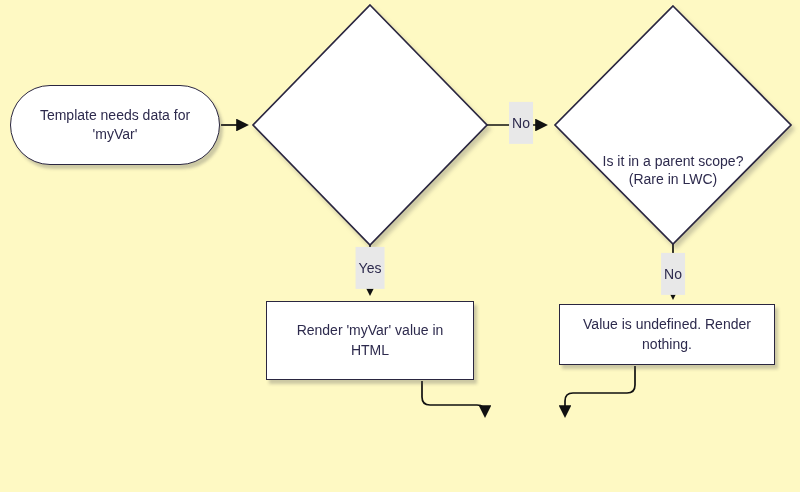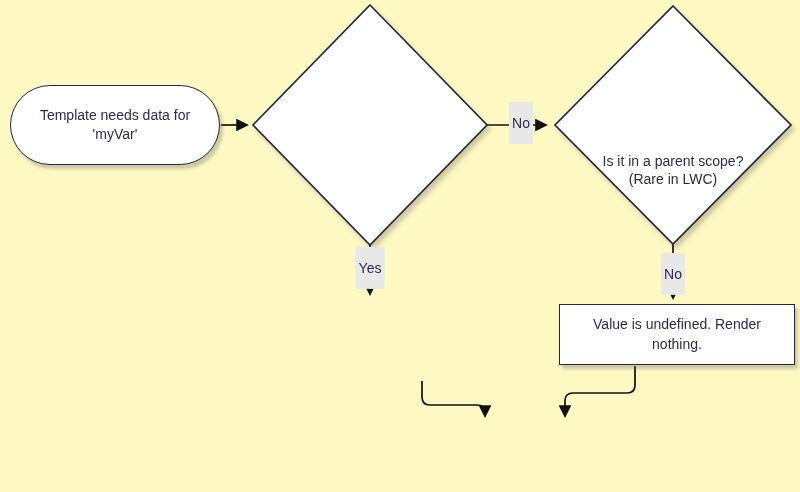--- a/index.html
+++ b/index.html
@@ -34,21 +34,21 @@
     display: flex;
     align-items: center;
     justify-content: center;
     text-align: center;
     white-space: pre-line;
     box-shadow: 3px 4px 3px rgba(90,90,90,0.30);
   }
   .stadium { border-radius: 999px; }
   .node-start   { left: 10px;  top: 85px;  width: 210px; height: 80px; }
   .node-render  { left: 266px; top: 301px; width: 208px; height: 79px; }
-  .node-nothing { left: 559px; top: 304px; width: 236px; height: 61px; }
+  .node-nothing { left: 559px; top: 304px; width: 216px; height: 61px; }
   .node-ui      { left: 453px; top: 423px; width: 154px; height: 60px; }
   .diamond-label {
     position: absolute;
     width: 240px;
     transform: translate(-50%, -50%);
     color: #2d2a4d;
     font-size: 14px;
     line-height: 1.32;
     text-align: center;
     white-space: pre-line;
@@ -95,20 +95,22 @@
     </g>
   </svg>
 
   <div class="node stadium node-start">Template needs data for
 'myVar'</div>
 
 
   <div class="diamond-label diamond-label-2">Is it in a parent scope?
 (Rare in LWC)</div>
 
+  <div class="node node-render">Render 'myVar' value in
+HTML</div>
 
   <div class="node node-nothing">Value is undefined. Render
 nothing.</div>
 
 
   <div class="edge-label edge-label-no1">No</div>
 
   <div class="edge-label edge-label-yes">Yes</div>
 
   <div class="edge-label edge-label-no2">No</div>

